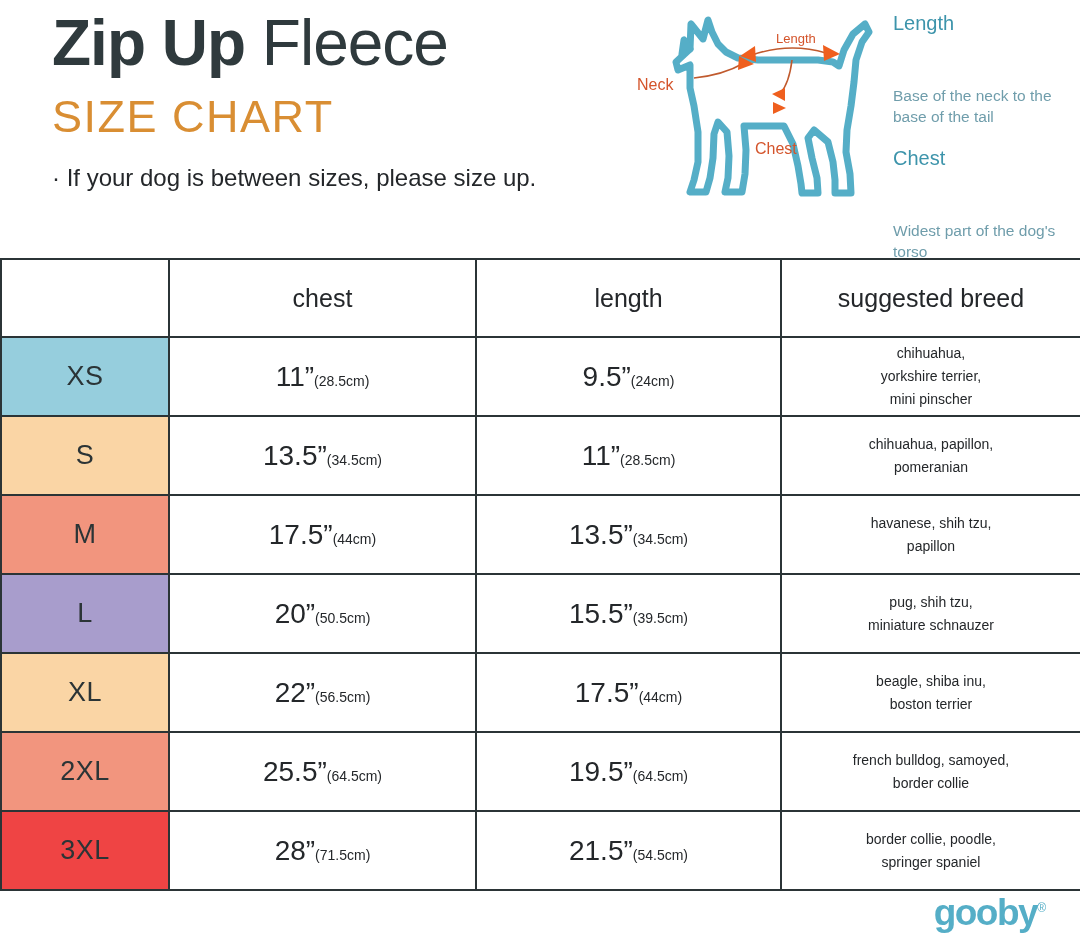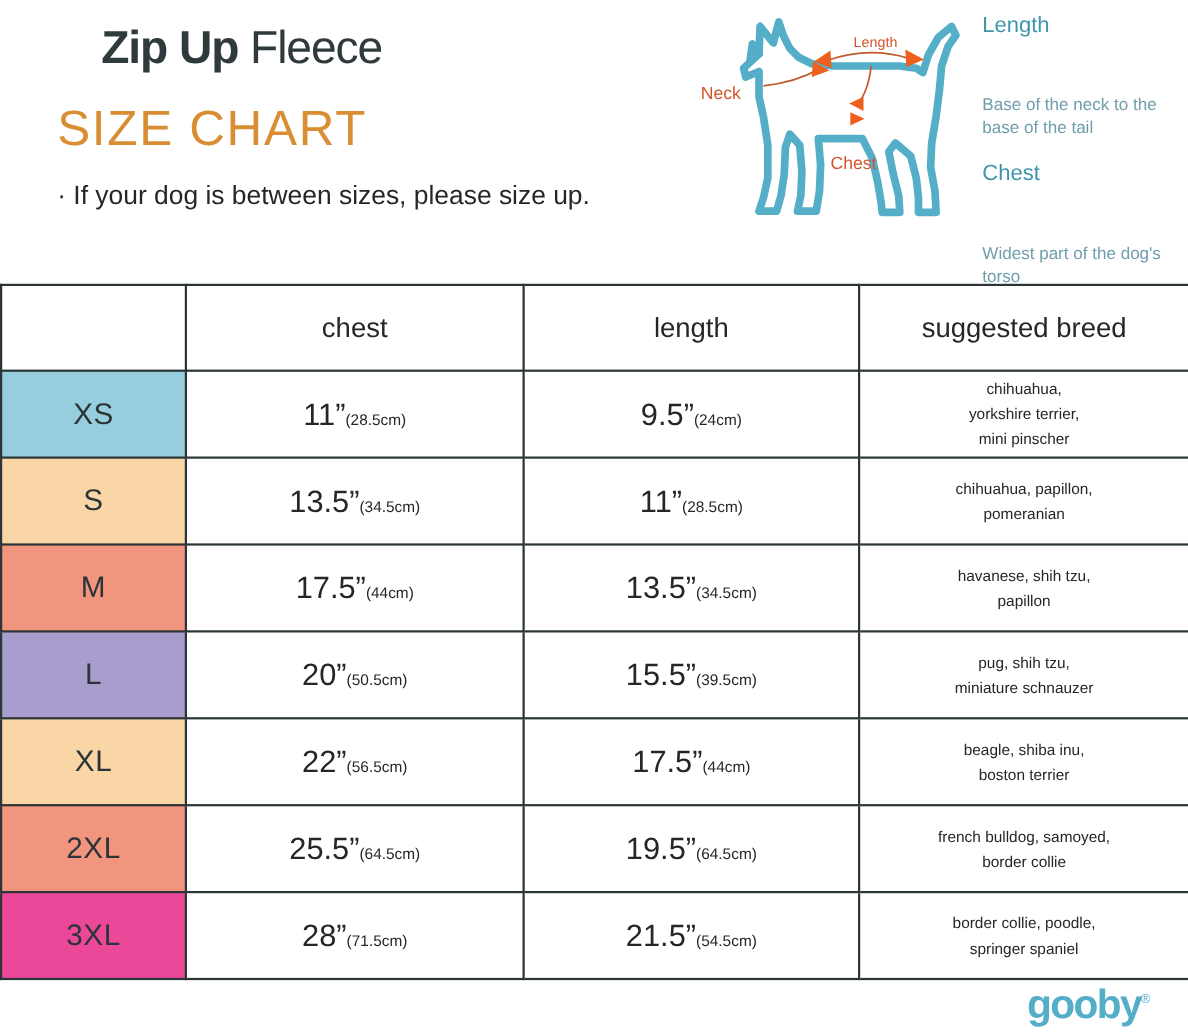--- a/index.html
+++ b/index.html
@@ -24,26 +24,25 @@
     position: absolute;
     left: 0; top: 0;
     width: 620px;
     height: 250px;
   }
 
   #title-line {
     position: absolute;
     left: 52px;
     top: 12px;
-    font-size: 42px;
+    font-size: 64px;
     line-height: 62px;
     letter-spacing: -1px;
     white-space: nowrap;
     color: #2f3a3d;
-    margin-left: 40px;
   }
   #title-strong { font-weight: bold; }
   #title-light  { font-weight: normal; }
 
   #subtitle {
     position: absolute;
     left: 52px;
     top: 92px;
     font-size: 45px;
     line-height: 50px;
@@ -331,21 +330,21 @@
             <td class="meas-cell"><span>17.5”</span><span class="cm">(44cm)</span></td>
             <td class="breed-cell">beagle, shiba inu,<br>boston terrier</td>
           </tr>
           <tr>
             <td class="size-cell" style="background: rgb(242, 149, 126);">2XL</td>
             <td class="meas-cell"><span>25.5”</span><span class="cm">(64.5cm)</span></td>
             <td class="meas-cell"><span>19.5”</span><span class="cm">(64.5cm)</span></td>
             <td class="breed-cell">french bulldog, samoyed,<br>border collie</td>
           </tr>
           <tr>
-            <td class="size-cell" style="background: #ec4899;">3XL</td>
+            <td class="size-cell" style="background: #ef4444;">3XL</td>
             <td class="meas-cell"><span>28”</span><span class="cm">(71.5cm)</span></td>
             <td class="meas-cell"><span>21.5”</span><span class="cm">(54.5cm)</span></td>
             <td class="breed-cell">border collie, poodle,<br>springer spaniel</td>
           </tr>
         </tbody>
     </table>
   </div>
 
   <div id="logo">
     <span>gooby</span><span class="reg">®</span>

